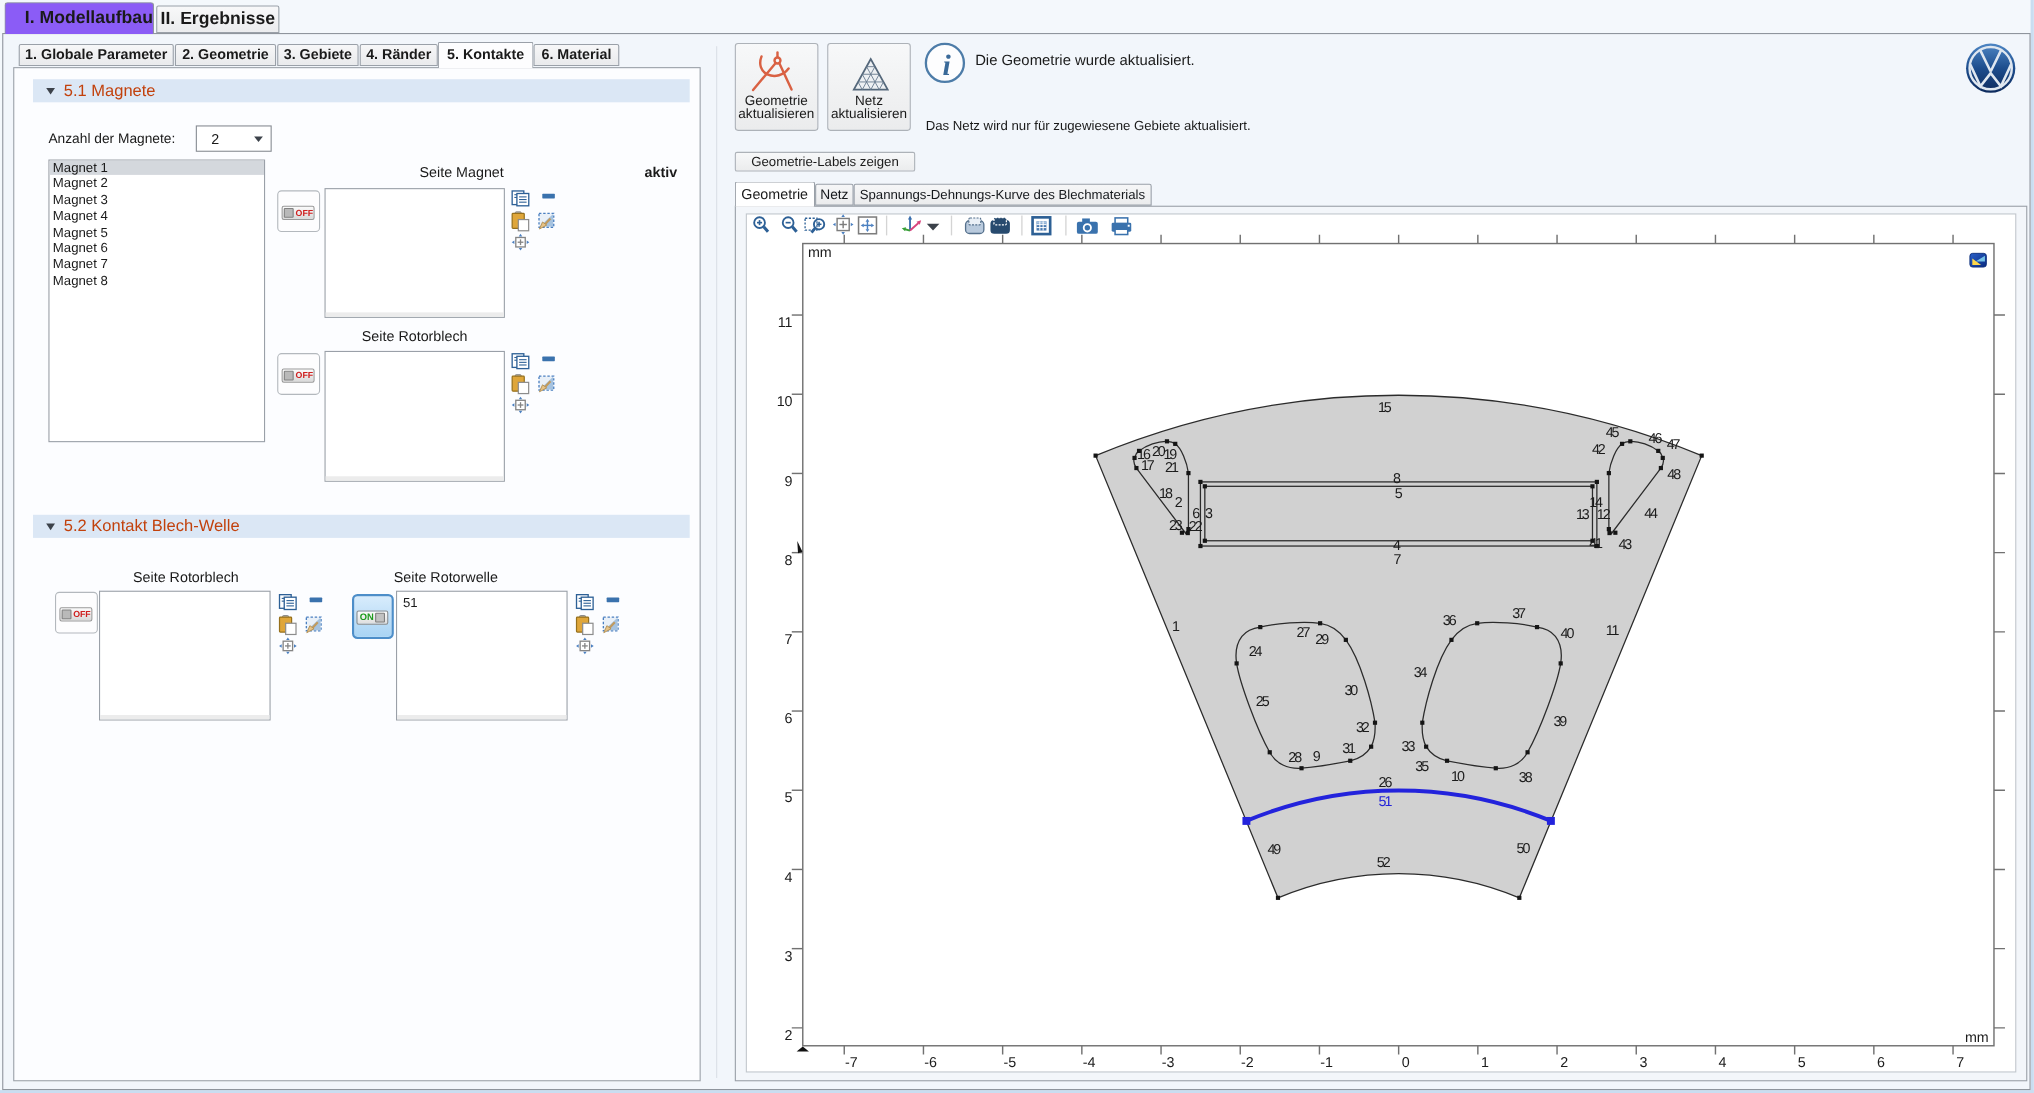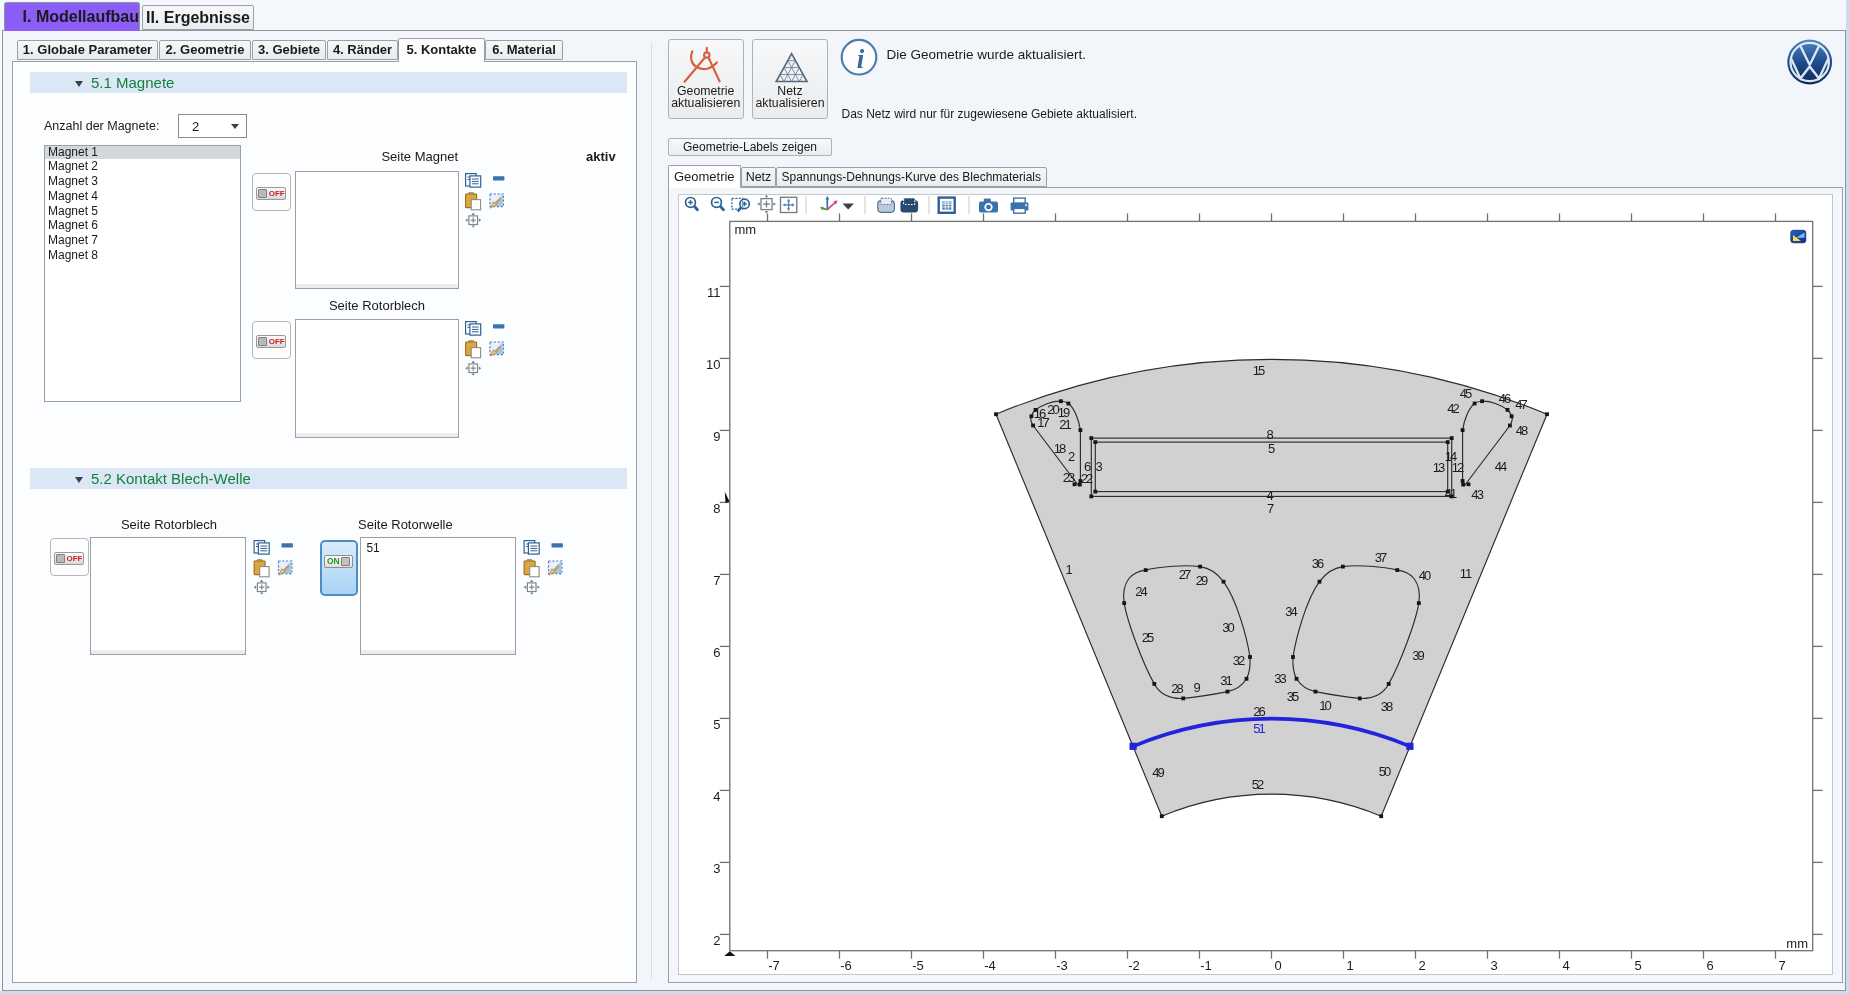--- a/index.html
+++ b/index.html
@@ -10,21 +10,21 @@
 .tab2{background:linear-gradient(#f8f8f9,#ebecee);border:1px solid #9aa0a8;border-radius:2px 2px 0 0;
  font-weight:bold;font-size:16px;text-align:center;color:#1a1a1a;}
 .stab{background:linear-gradient(#f7f7f8,#e9eaec);border:1px solid #9aa0a8;border-radius:2px 2px 0 0;
  font-weight:bold;font-size:13px;text-align:center;}
 .stab-act{background:#fdfdfe;border:1px solid #9aa0a8;border-bottom:none;border-radius:2px 2px 0 0;z-index:6;
  font-weight:bold;font-size:13px;text-align:center;}
 .gtab{background:linear-gradient(#f6f6f7,#ebeced);border:1px solid #9aa0a8;border-radius:2px 2px 0 0;
  font-size:12.5px;text-align:center;color:#15181c;white-space:nowrap;overflow:hidden;}
 .gtab-act{background:#fff;border:1px solid #9aa0a8;border-bottom:none;border-radius:2px 2px 0 0;z-index:6;
  font-size:13px;text-align:center;}
-.sechdr{background:#dbe7f5;font-size:15px;color:#15803d;padding-left:33px;}
+.sechdr{background:#dbe7f5;font-size:15px;color:#c2410c;}
 .lbox{background:#fff;border:1px solid #9aa0a8;}
 .btn{background:linear-gradient(#f7f8f9,#ebeced);border:1px solid #adb2b8;border-radius:3px;font-size:12.5px;text-align:center;}
 .t13{font-size:13px;}
 </style></head>
 <body>
 
 <div class="abs" style="left:1846px;top:0;width:3px;height:994px;background:#c9ddf1;"></div>
 <div class="abs" style="left:0;top:991px;width:1849px;height:3px;background:#c9ddf1;"></div>
 
 <div class="abs" style="left:2px;top:30px;width:1844px;height:961px;border:1px solid #8f959d;background:#f2f6fb;"></div>
@@ -105,21 +105,21 @@
   </div>
 <div class="abs" style="left:50px;top:538px;">
     <div style="width:39px;height:38px;border:1px solid #b3b8bd;border-radius:4px;background:#fdfdfe;position:relative;">
  <div style="position:absolute;left:3px;top:12.5px;width:30px;height:13px;border:1px solid #999;border-radius:2px;background:linear-gradient(#fbfbfb,#d9d9d9);">
   <div style="position:absolute;left:1px;top:1px;width:9px;height:9px;background:#b9b9b9;border:1px solid #828282;border-radius:1px;"></div>
   <span style="position:absolute;left:11.5px;top:1px;font-size:8px;font-weight:bold;color:#cf2020;letter-spacing:0;">OFF</span>
  </div>
 </div>
   </div>
 
-<div class="abs" style="left:319.5px;top:540px;width:38px;height:56px;border:2px solid #4d8ec9;border-radius:5px;background:linear-gradient(#d8ecfc,#a9d4f4);">
+<div class="abs" style="left:319.5px;top:540px;width:38px;height:41px;border:2px solid #4d8ec9;border-radius:5px;background:linear-gradient(#d8ecfc,#a9d4f4);">
  <div style="position:absolute;left:2px;top:12.5px;width:29px;height:13px;border:1px solid #8f8f8f;border-radius:2px;background:linear-gradient(#fbfbfb,#dedede);">
   <span style="position:absolute;left:2.5px;top:0.5px;font-size:8.5px;font-weight:bold;color:#1d9b1d;">ON</span>
   <div style="position:absolute;right:1.5px;top:1px;width:9px;height:9px;background:#c2c2c2;border:1px solid #7f7f7f;border-radius:1px;"></div>
  </div>
 </div>
 
 <div class="abs btn" style="left:668px;top:39px;width:75.5px;height:80px;"></div>
 <div class="abs btn" style="left:752px;top:39px;width:76px;height:80px;"></div>
 <div class="abs" style="left:668px;top:85px;width:75.5px;font-size:12.3px;text-align:center;line-height:12.3px;">Geometrie<br>aktualisieren</div>
 <div class="abs" style="left:752px;top:85px;width:76px;font-size:12.3px;text-align:center;line-height:12.3px;">Netz<br>aktualisieren</div>

